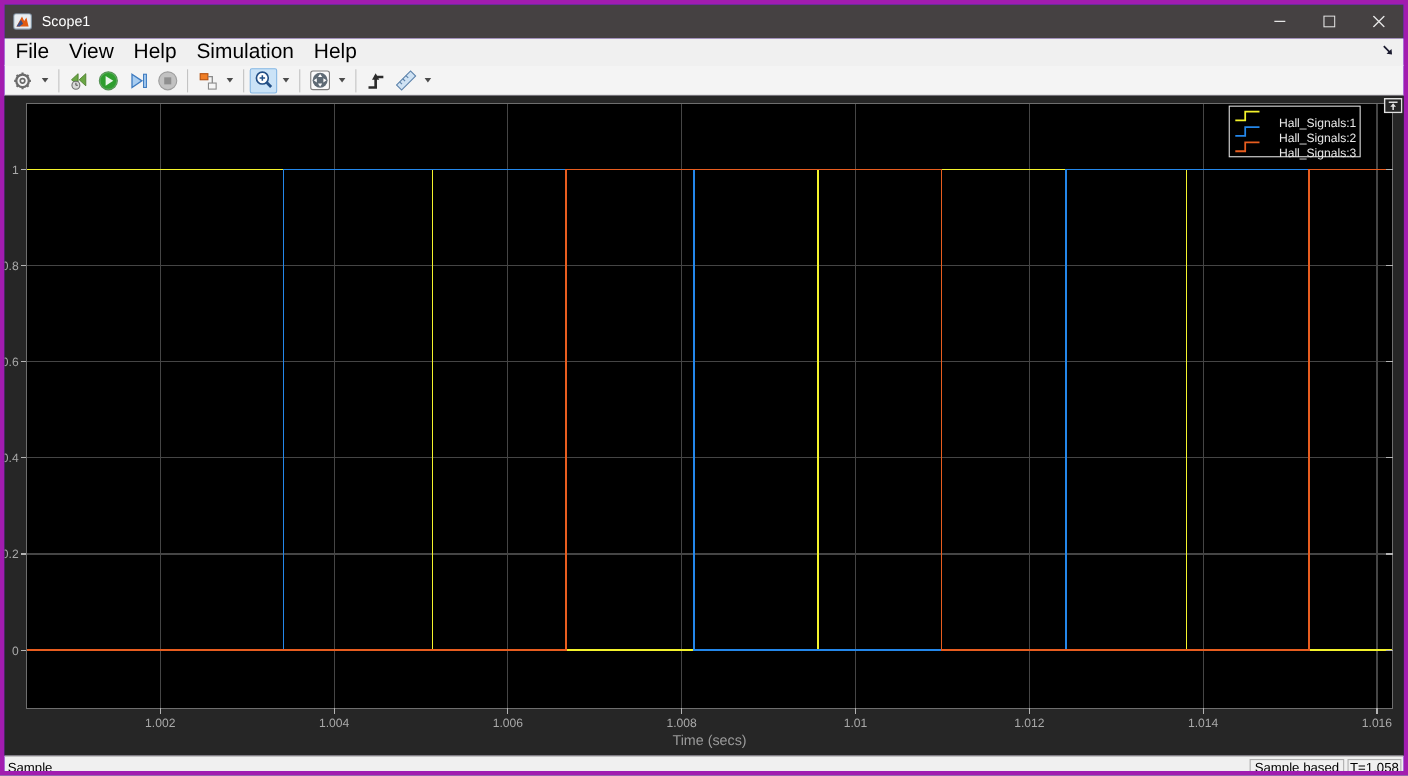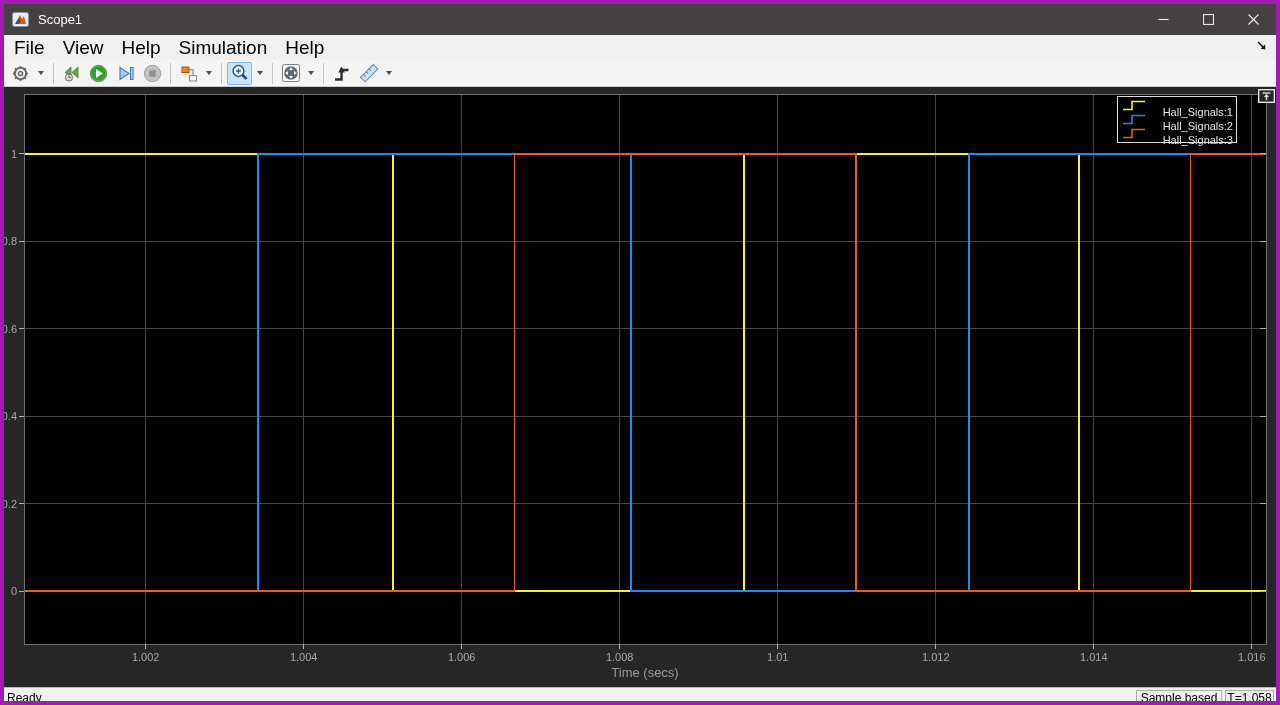--- a/index.html
+++ b/index.html
@@ -282,18 +282,18 @@
 
     <svg id="dock-icon" width="17" height="14" viewBox="0 0 17 14">
       <rect x="0.7" y="0.7" width="15.6" height="12.6" fill="#262626" stroke="#e0e0e0" stroke-width="1.4"></rect>
       <line x1="4.5" y1="4" x2="12.5" y2="4" stroke="#e0e0e0" stroke-width="1.4"></line>
       <line x1="8.5" y1="11" x2="8.5" y2="6" stroke="#e0e0e0" stroke-width="1.4"></line>
       <polygon points="8.5,4.8 5.9,8 11.1,8" fill="#e0e0e0"></polygon>
     </svg>
   </div>
 
   <div id="statusbar">
-    <span id="status-left">Ready</span>
+    <span id="status-left">Sample</span>
     <span class="status-box" id="status-sample">Sample based</span>
     <span class="status-box" id="status-time">T=1.058</span>
   </div>
 
 </div>
 
 </body></html>

